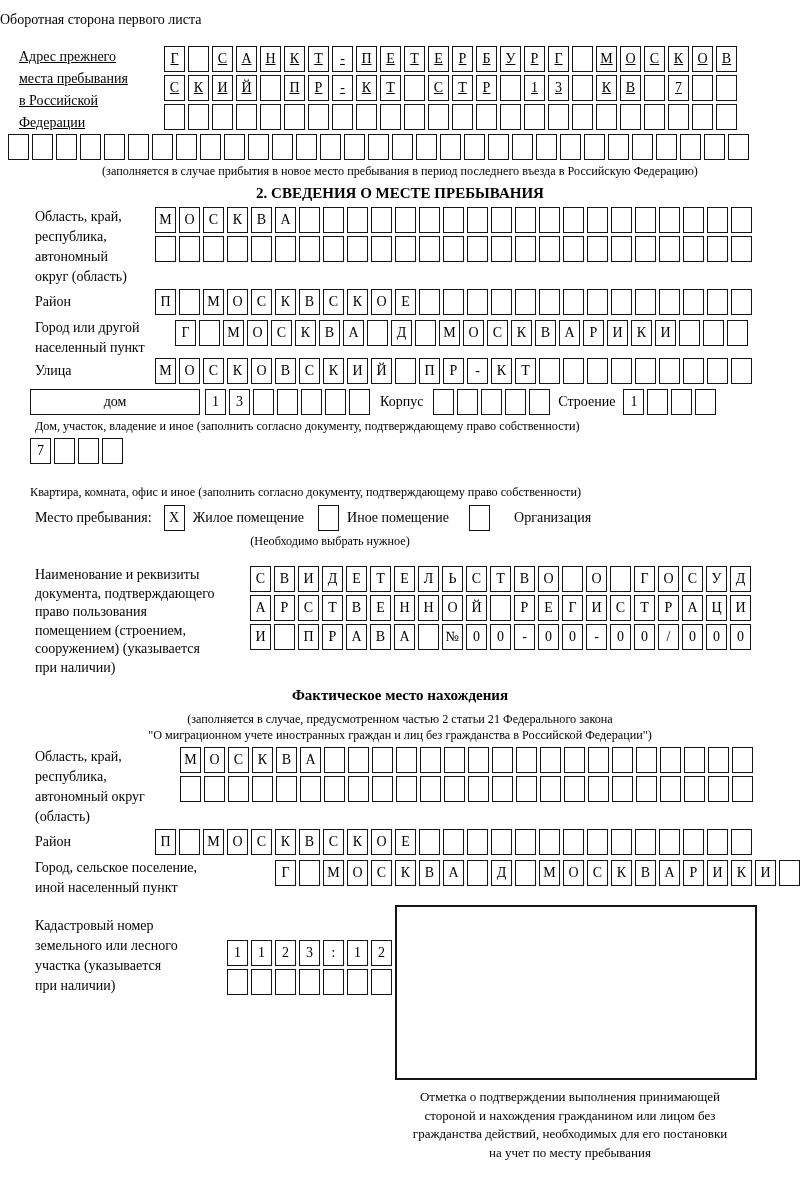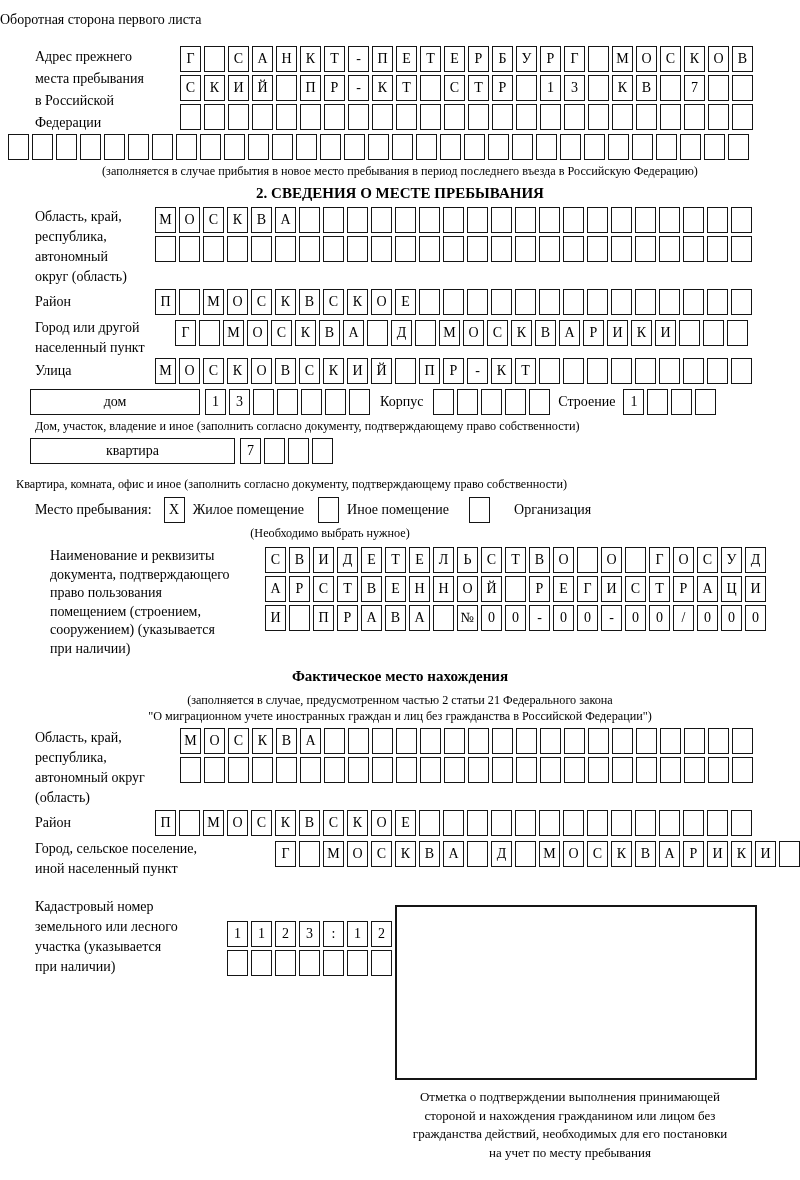--- a/index.html
+++ b/index.html
@@ -22,21 +22,21 @@
   .markbox{position:absolute;left:395px;top:905px;width:362px;height:175px;
            border:2px solid #151515;box-sizing:border-box;background:#fff;}
   .markcaption{position:absolute;left:345px;top:1088px;width:450px;
                font-size:13px;line-height:18.5px;text-align:center;}
 </style>
 </head>
 <body>
 
 <div class="topright">Оборотная сторона первого листа</div>
 
-<div class="frow" style="padding-left:35px;margin-top:18px;">
+<div class="frow" style="padding-left:19px;margin-top:18px;text-decoration:underline;">
   <div class="lbl" style="width:145px;line-height:22px;">
       <div class="line">Адрес прежнего</div>
       <div class="line">места пребывания</div>
       <div class="line">в Российской</div>
       <div class="line">Федерации</div>
     </div>
   <div>
     <div class="cellrow">
         <div class="cell">Г</div>
         <div class="cell"></div>
@@ -337,48 +337,47 @@
   <div class="cellrow" style="margin-bottom:0;">
       <div class="cell">1</div>
       <div class="cell"></div>
       <div class="cell"></div>
       <div class="cell"></div>
     </div>
 </div>
 <div class="caption" style="padding-left:35px;margin-top:3px;">Дом, участок, владение и иное (заполнить согласно документу, подтверждающему право собственности)</div>
 
 <div class="frow" style="padding-left:30px;margin-top:4px;align-items:center;">
-  <div class="widebox" style="width:205px;margin-right:5px;">квартира</div>
   <div class="cellrow" style="margin-bottom:0;">
       <div class="cell">7</div>
       <div class="cell"></div>
       <div class="cell"></div>
       <div class="cell"></div>
     </div>
 </div>
-<div class="caption" style="padding-left:16px;margin-top:12px;">Квартира, комната, офис и иное (заполнить согласно документу, подтверждающему право собственности)</div>
+<div class="caption" style="padding-left:30px;margin-top:20px;">Квартира, комната, офис и иное (заполнить согласно документу, подтверждающему право собственности)</div>
 
 <div class="frow" style="padding-left:35px;margin-top:5px;align-items:center;">
   <div class="inlinelbl">Место пребывания:</div>
   <div class="cellrow" style="margin:0 0 0 12px;">
       <div class="cell">X</div>
     </div>
   <div class="inlinelbl" style="margin-left:8px;">Жилое помещение</div>
   <div class="cellrow" style="margin:0 0 0 14px;">
       <div class="cell"></div>
     </div>
   <div class="inlinelbl" style="margin-left:8px;">Иное помещение</div>
   <div class="cellrow" style="margin:0 0 0 20px;">
       <div class="cell"></div>
     </div>
   <div class="inlinelbl" style="margin-left:24px;">Организация</div>
 </div>
 <div class="caption" style="width:420px;margin-left:120px;text-align:center;margin-top:2px;">(Необходимо выбрать нужное)</div>
 
-<div class="frow" style="padding-left:50px;margin-top:6px;">
+<div class="frow" style="padding-left:35px;margin-top:17px;">
   <div class="lbl" style="width:215px;line-height:18.5px;">
       <div class="line">Наименование и реквизиты</div>
       <div class="line">документа, подтверждающего</div>
       <div class="line">право пользования</div>
       <div class="line">помещением (строением,</div>
       <div class="line">сооружением) (указывается</div>
       <div class="line">при наличии)</div>
     </div>
   <div>
     <div class="cellrow">

